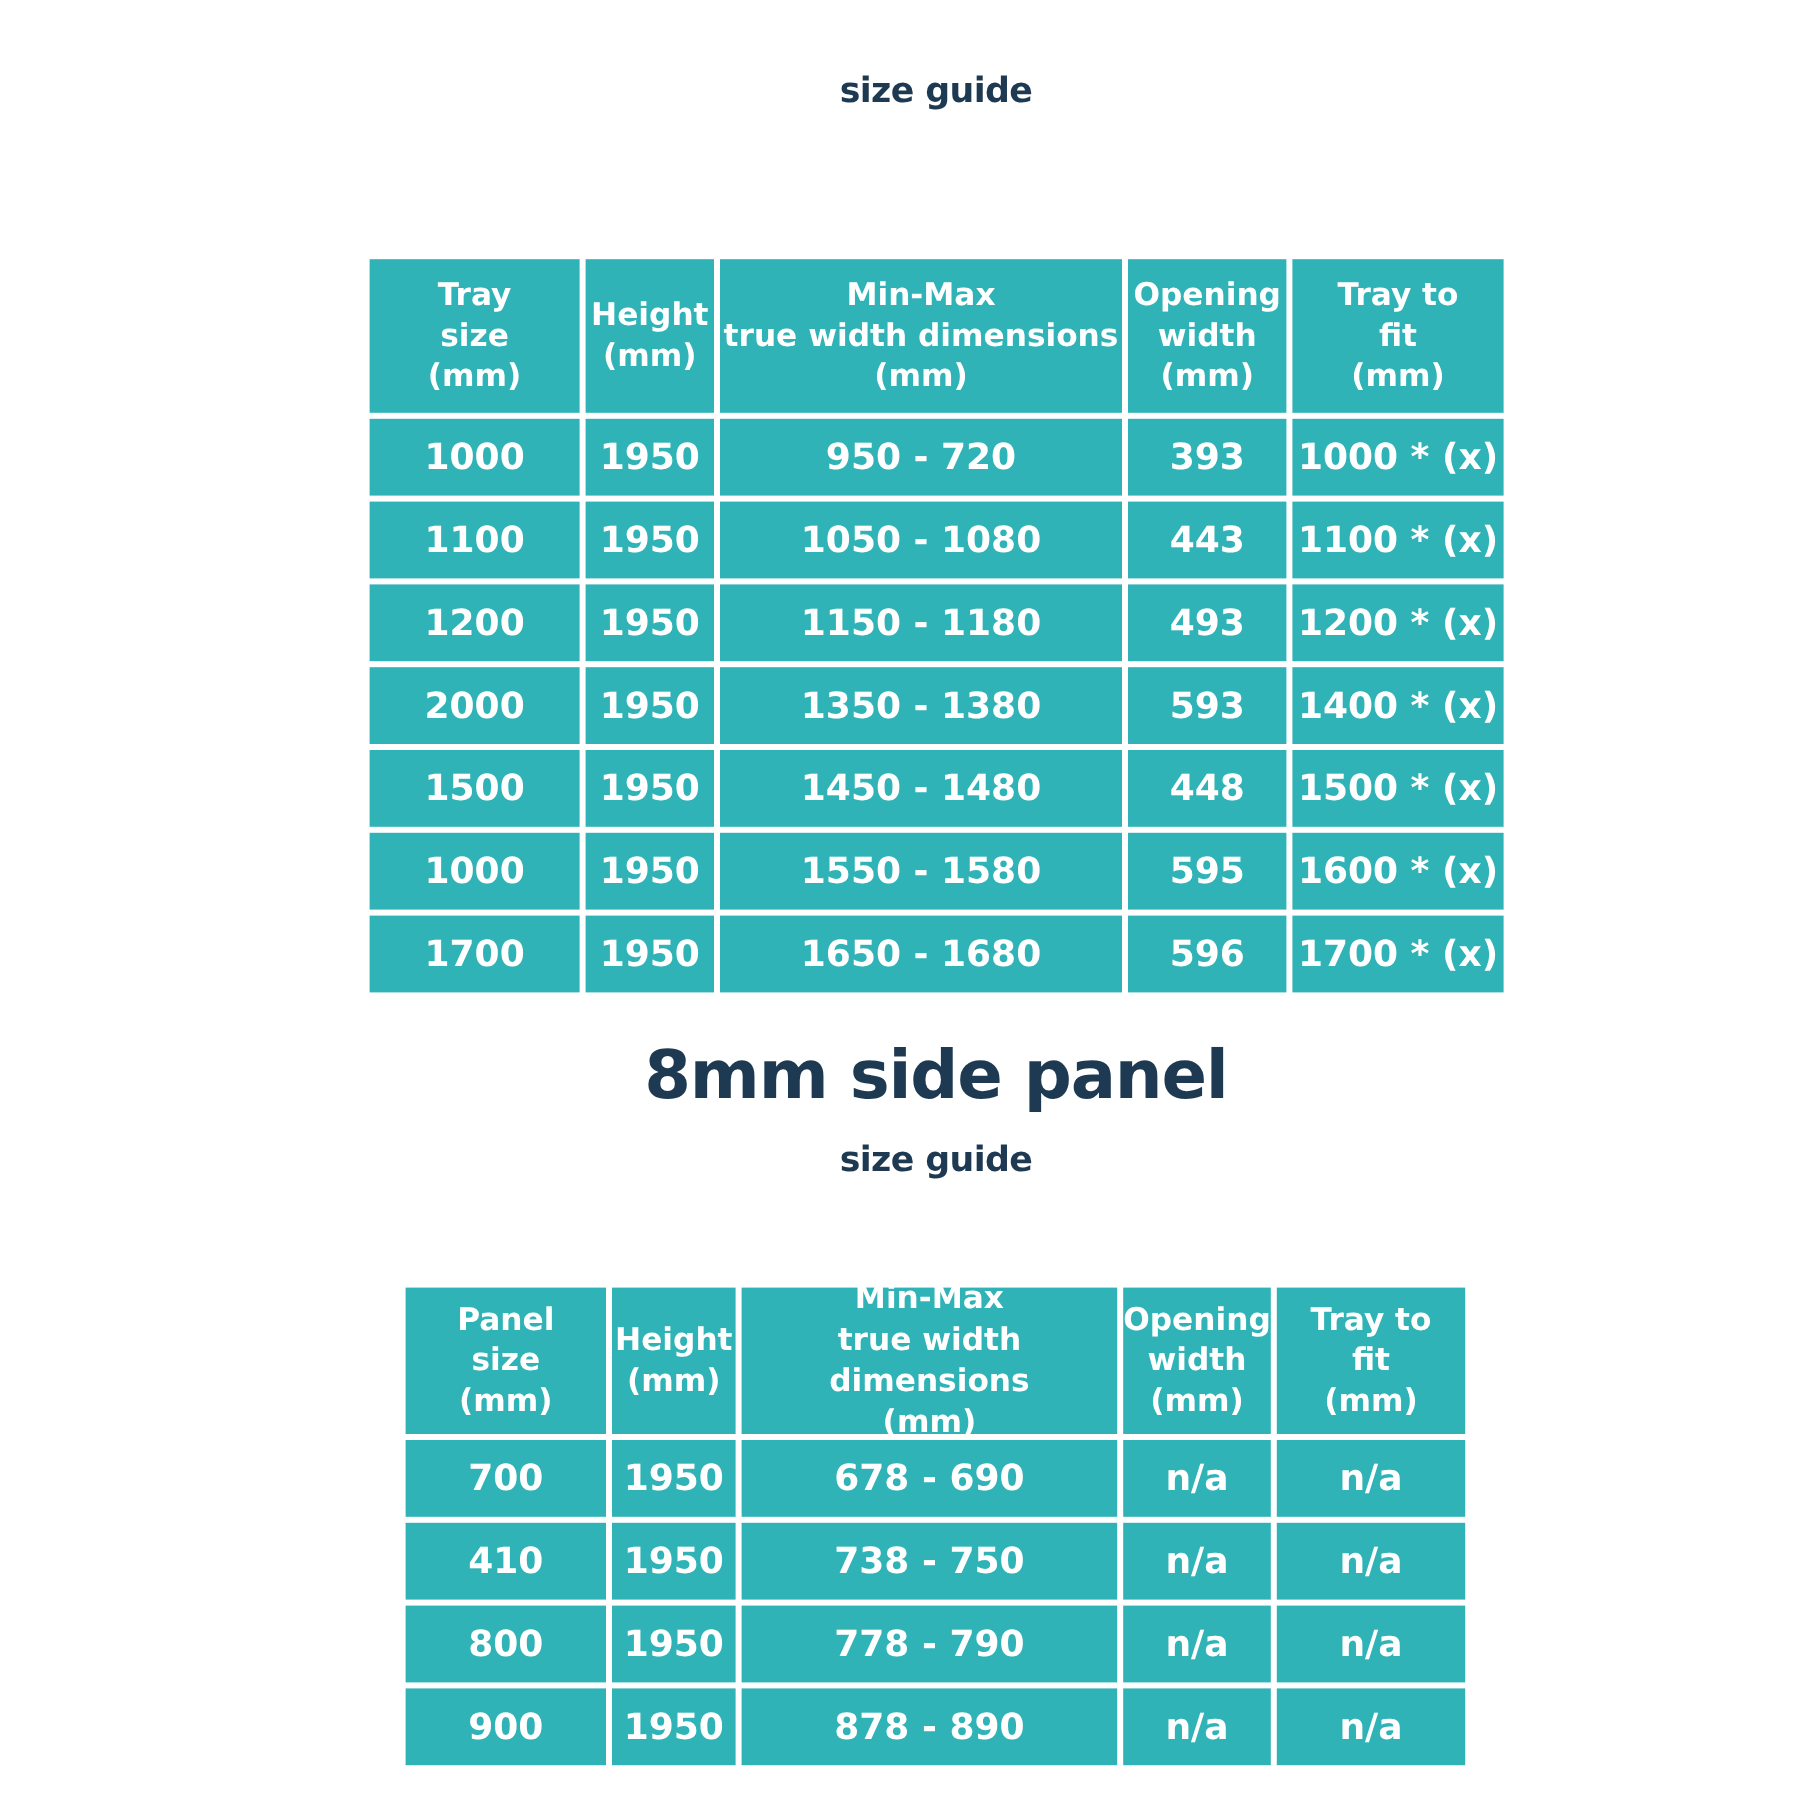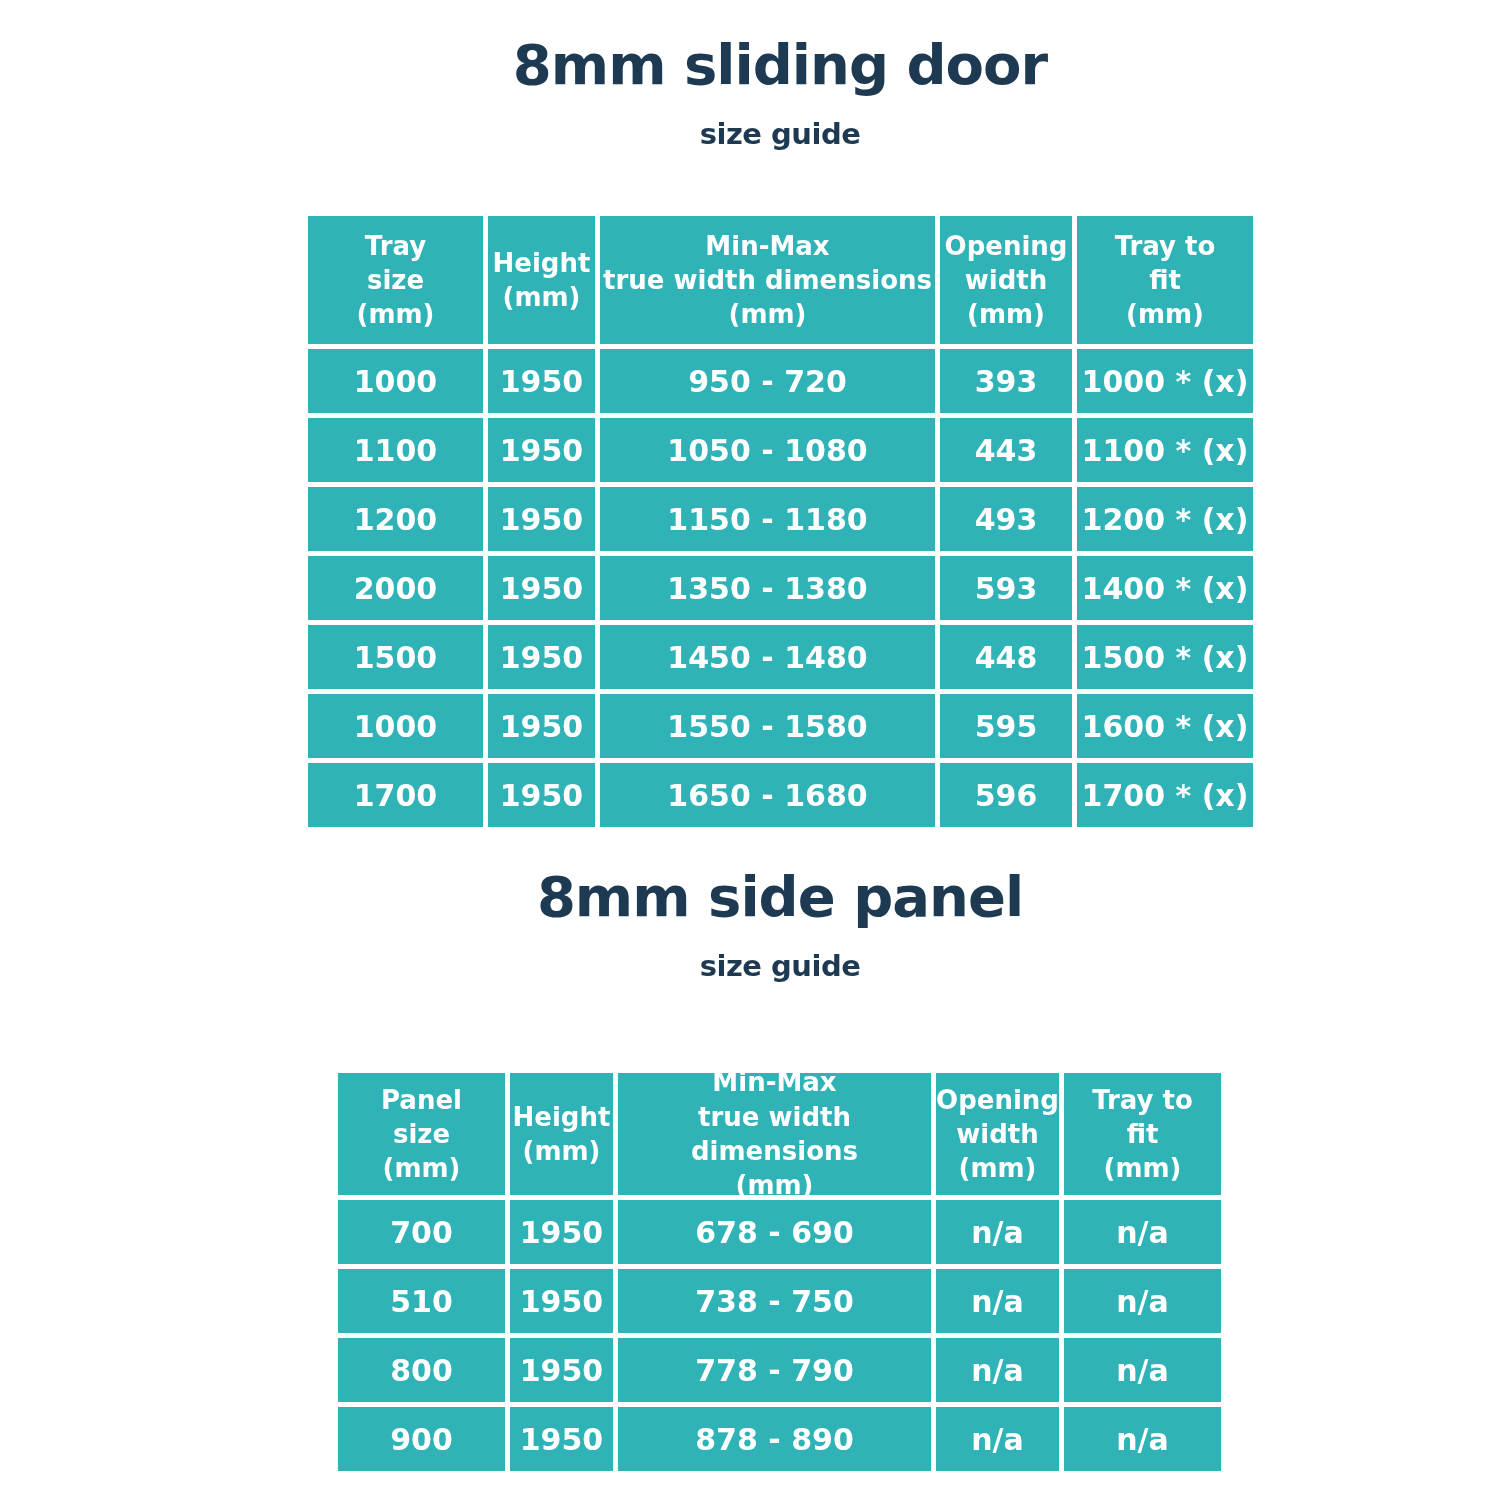--- a/index.html
+++ b/index.html
@@ -31,21 +31,20 @@
     text-align:center; font-size:30px; letter-spacing:0;
   }
   .cell.header { font-size:26px; line-height:1.32; white-space:pre-line; }
 </style>
 </head>
 <body>
 
 <div class="canvas">
 
   <div class="title-block" id="title-block-1">
-    <div class="title-main">8mm sliding door</div>
     <div class="title-sub">size guide</div>
   </div>
 
   <div class="size-table" id="table-sliding-door">
     <div class="trow">
       <div class="cell header">Tray
 size
 (mm)</div>
       <div class="cell header">Height
 (mm)</div>
@@ -133,21 +132,21 @@
 (mm)</div>
     </div>
     <div class="trow">
       <div class="cell">700</div>
       <div class="cell">1950</div>
       <div class="cell">678 - 690</div>
       <div class="cell">n/a</div>
       <div class="cell">n/a</div>
     </div>
     <div class="trow">
-      <div class="cell">510</div>
+      <div class="cell">410</div>
       <div class="cell">1950</div>
       <div class="cell">738 - 750</div>
       <div class="cell">n/a</div>
       <div class="cell">n/a</div>
     </div>
     <div class="trow">
       <div class="cell">800</div>
       <div class="cell">1950</div>
       <div class="cell">778 - 790</div>
       <div class="cell">n/a</div>

